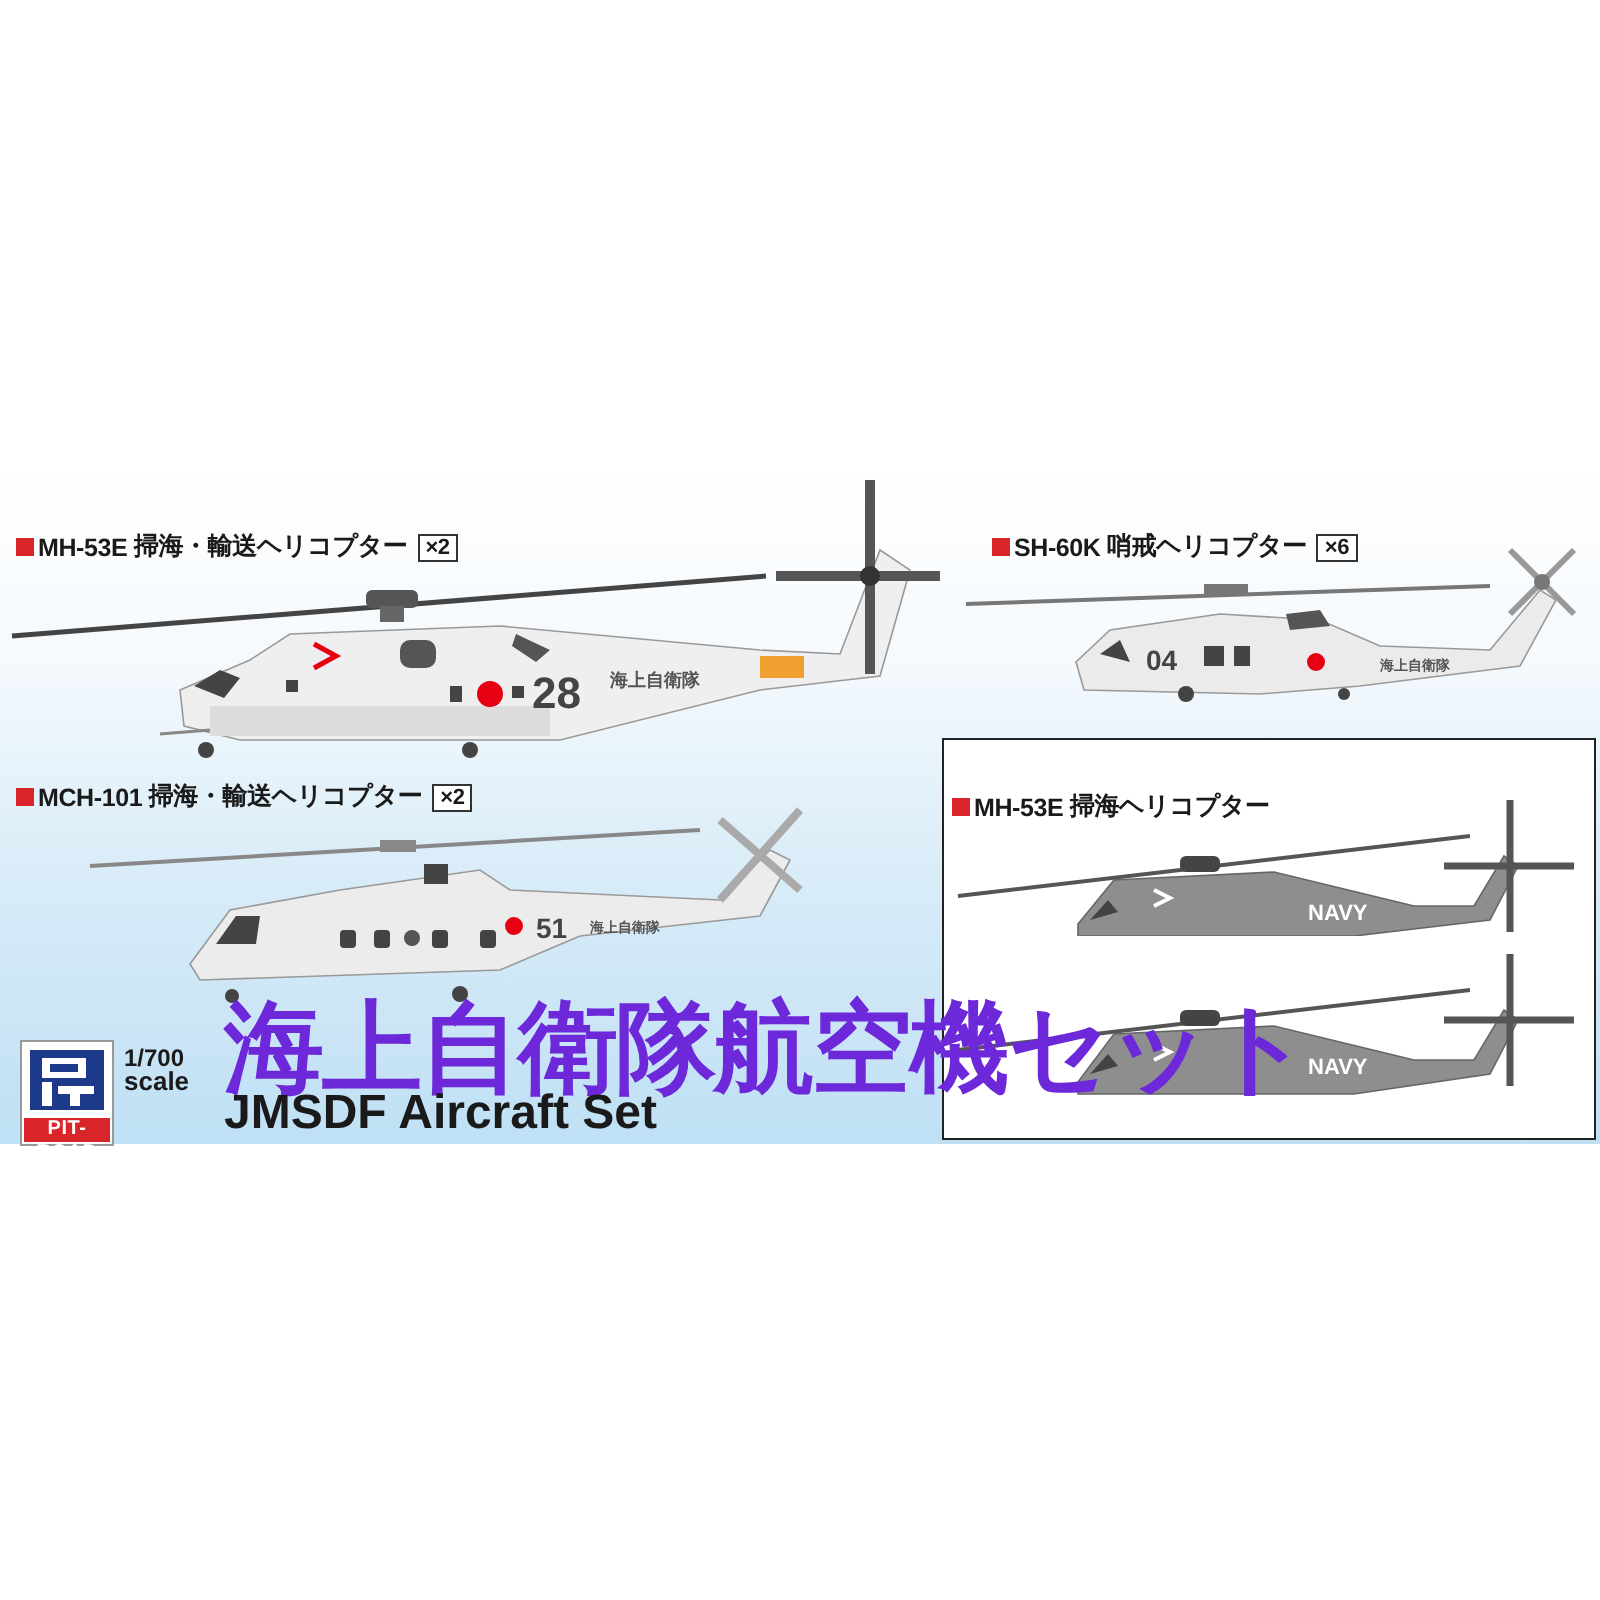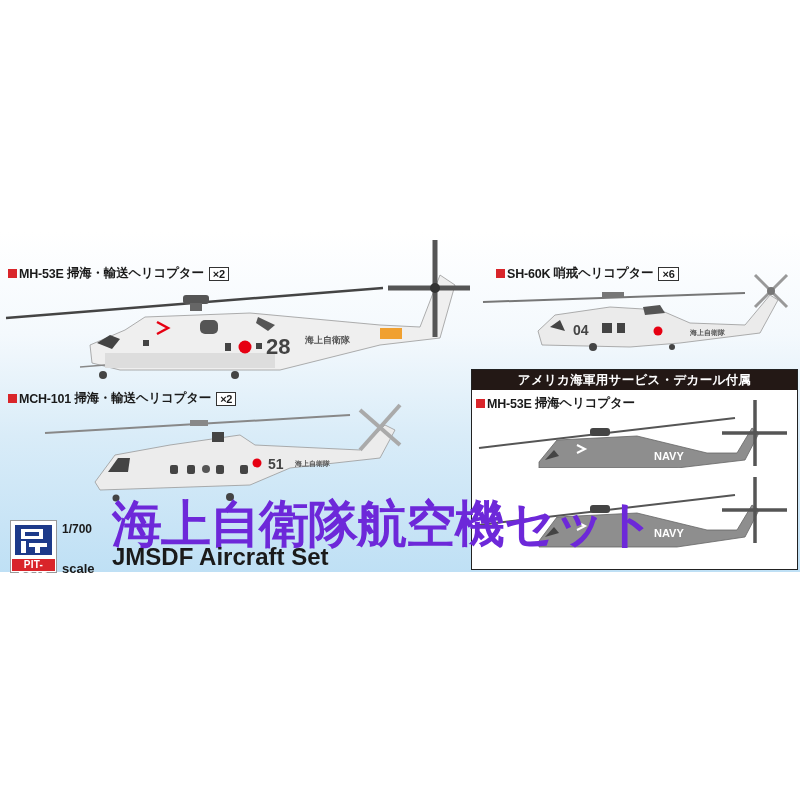--- a/index.html
+++ b/index.html
@@ -10,21 +10,21 @@
   .label .sq{display:inline-block;width:9px;height:9px;background:#d9252a;margin-right:2px;}
   .label .qty{display:inline-block;border:1px solid #333;background:#fff;font-size:11px;padding:0 3px;line-height:12px;margin-left:5px;font-weight:bold;}
   .heli{position:absolute;}
   .navybox{position:absolute;left:471px;top:369px;width:325px;height:199px;border:1.5px solid #222;background:#fff;}
   .navybox .hdr{height:20px;background:#231815;color:#fff;font-weight:bold;font-size:12.5px;text-align:center;line-height:20px;letter-spacing:0.3px;}
   .logo{position:absolute;left:10px;top:520px;width:45px;height:51px;border:1px solid #999;background:#fff;}
   .logo .mark{position:absolute;left:2px;top:2px;width:41px;height:34px;}
   .logo .road{position:absolute;left:1px;bottom:1px;width:43px;height:12px;background:#d9252a;color:#fff;font-size:10px;font-weight:bold;text-align:center;line-height:12px;letter-spacing:0.3px;}
   .scale{position:absolute;left:62px;top:523px;font-weight:bold;color:#1a1a1a;line-height:12px;}
   .scale .r{font-size:12px;}
-  .scale .s{font-size:13px;margin-top:28px;}
+  .scale .s{font-size:13px;}
   .title-jp{position:absolute;left:112px;top:503px;font-size:50px;font-weight:bold;color:#6d28d9;letter-spacing:-1px;white-space:nowrap;line-height:42px;}
   .title-en{position:absolute;left:112px;top:546px;font-size:24px;font-weight:bold;color:#1a1a1a;white-space:nowrap;line-height:22px;}
 </style>
 </head>
 <body>
 
 <div class="banner"></div>
 
 <div class="label" style="left:8px;top:265px;">
   <span class="sq"></span>
@@ -101,21 +101,20 @@
   <circle cx="217" cy="63" r="4.5" fill="#e60012"></circle>
   <text x="228" y="69" font-family="Liberation Sans,sans-serif" font-weight="bold" font-size="14" fill="#444">51</text>
   <text x="255" y="66" font-family="DejaVu Sans,sans-serif" font-weight="bold" font-size="7" fill="#555">海上自衛隊</text>
   <line x1="320" y1="10" x2="360" y2="45" stroke="#aaa" stroke-width="4"></line>
   <line x1="360" y1="5" x2="320" y2="50" stroke="#aaa" stroke-width="4"></line>
   <circle cx="76" cy="98" r="3.5" fill="#444"></circle>
   <circle cx="190" cy="97" r="4" fill="#444"></circle>
 </svg>
 
 <div class="navybox">
-  <div class="hdr">アメリカ海軍用サービス・デカール付属</div>
   <div class="label" style="left:4px;top:25px;">
     <span class="sq"></span>
     <span>MH-53E</span>&nbsp;<span>掃海ヘリコプター</span>
   </div>
   <svg class="heli" style="left:5px;top:28px;" width="315" height="70" viewBox="0 0 315 70">
     <line x1="2" y1="50" x2="258" y2="20" stroke="#555" stroke-width="2"></line>
     <rect x="113" y="30" width="20" height="8" rx="3" fill="#444"></rect>
     <path d="M62,64 L80,42 L160,38 L230,55 L260,55 L275,30 L282,35 L268,62 L200,70 L62,70 Z" fill="#8e8e8e" stroke="#666" stroke-width="0.8"></path>
     <path d="M68,62 L77,52 L82,58 Z" fill="#444"></path>
     <path d="M100,47 L108,51 L100,55" fill="none" stroke="#fff" stroke-width="2"></path>

